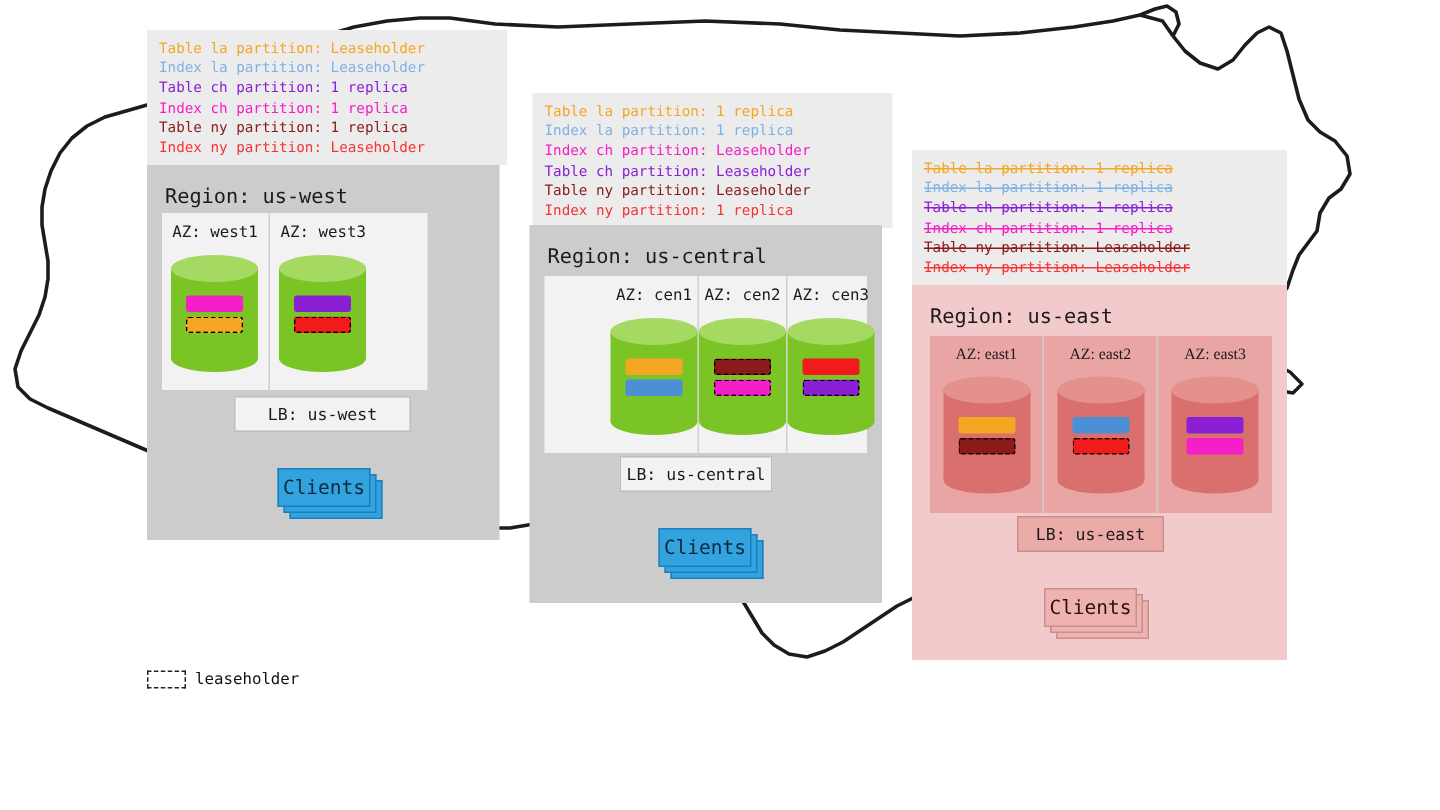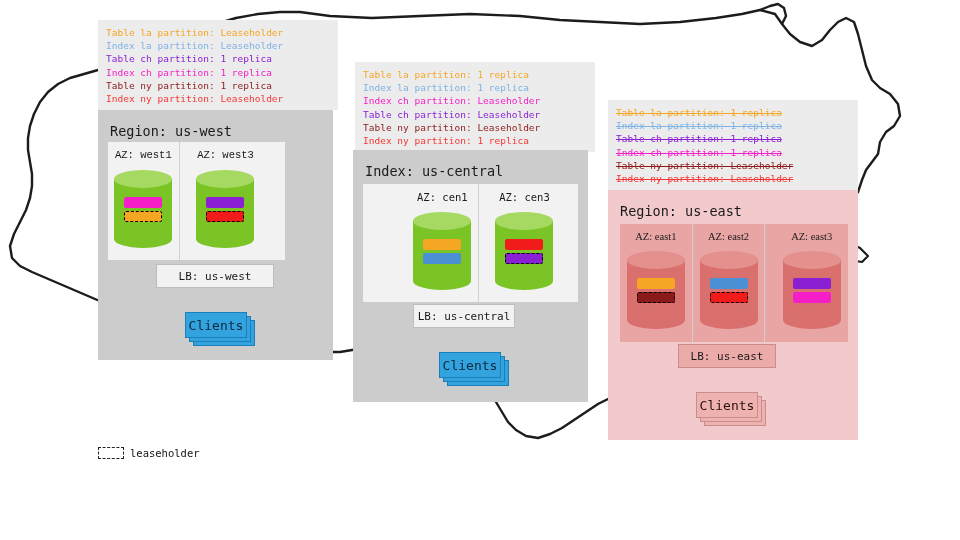--- a/index.html
+++ b/index.html
@@ -13,21 +13,21 @@
   .statline{font-size:9.5px;line-height:13.2px;white-space:pre;letter-spacing:0px;}
   .struck{text-decoration:line-through;}
 
   
   .region{position:absolute;box-sizing:border-box;}
   .region-title{position:absolute;font-size:13.5px;color:#1a1a1a;}
 
   .azrow{position:absolute;display:flex;background:#f2f2f2;box-sizing:border-box;}
   .az{position:relative;box-sizing:border-box;display:flex;flex-direction:column;
       align-items:center;border-right:1px solid #d0d0d0;}
-  .az:last-child{border-right:none;margin-left:10px;}
+  .az:last-child{border-right:none;}
   .az-label{font-size:10.5px;color:#1a1a1a;margin-top:7px;white-space:pre;}
 
   
   .cyl{position:relative;margin-top:9px;}
   .cyl .body{position:absolute;left:0;right:0;top:9px;bottom:9px;background:#7ac425;}
   .cyl .top{position:absolute;left:0;right:0;top:0;height:18px;border-radius:50%;background:#a5d962;}
   .cyl .bot{position:absolute;left:0;right:0;bottom:0;height:18px;border-radius:50%;background:#7ac425;}
   .cyl.fail .body{background:#d9706d;}
   .cyl.fail .top{background:#e4918e;}
   .cyl.fail .bot{background:#d9706d;}
@@ -117,21 +117,21 @@
       <div class="statline" style="color:#7fb2e5;">Index la partition: Leaseholder</div>
       <div class="statline" style="color:#8b1fd4;">Table ch partition: 1 replica</div>
       <div class="statline" style="color:#f51fc8;">Index ch partition: 1 replica</div>
       <div class="statline" style="color:#8b1a1a;">Table ny partition: 1 replica</div>
       <div class="statline" style="color:#f53535;">Index ny partition: Leaseholder</div>
     </div>
     <div class="region" style="left:98px;top:110px;width:235px;height:250px;
              background:#cccccc;"></div>
      <div class="region-title" style="left:110px;top:123px;">Region: us-west</div>
     <div class="azrow" style="left:108px;top:142px;width:177px;height:118px;
-             background:#f2f2f2;font-family:Liberation Mono, monospace;">
+             background:#f2f2f2;">
       <div class="az" style="width:71.66666666666667px;">
         <div class="az-label">AZ: west1</div>
         <div class="cyl" style="width:58px;height:78px;">
           <div class="body"></div>
           <div class="bot"></div>
           <div class="top"></div>
           <div class="stripes" style="padding-top:9px;">
             <div class="stripe" style="width:38px;height:11px;background:#f51fc8;"></div>
             <div class="stripe lease" style="width:38px;height:11px;background:#f5a623;"></div>
           </div>
@@ -159,32 +159,44 @@
     <div class="statpanel" style="left:355px;top:62px;width:240px;height:90px;">
       <div class="statline" style="color:#f5a623;">Table la partition: 1 replica</div>
       <div class="statline" style="color:#7fb2e5;">Index la partition: 1 replica</div>
       <div class="statline" style="color:#f51fc8;">Index ch partition: Leaseholder</div>
       <div class="statline" style="color:#8b1fd4;">Table ch partition: Leaseholder</div>
       <div class="statline" style="color:#8b1a1a;">Table ny partition: Leaseholder</div>
       <div class="statline" style="color:#f53535;">Index ny partition: 1 replica</div>
     </div>
     <div class="region" style="left:353px;top:150px;width:235px;height:252px;
              background:#cccccc;"></div>
-     <div class="region-title" style="left:365px;top:163px;">Index: us-central</div>
+     <div class="region-title" style="left:365px;top:163px;">Region: us-central</div>
     <div class="azrow" style="left:363px;top:184px;width:215px;height:118px;
              background:#f2f2f2;">
       <div class="az" style="width:71.66666666666667px;margin-left:44px;">
         <div class="az-label">AZ: cen1</div>
         <div class="cyl" style="width:58px;height:78px;">
           <div class="body"></div>
           <div class="bot"></div>
           <div class="top"></div>
           <div class="stripes" style="padding-top:9px;">
             <div class="stripe" style="width:38px;height:11px;background:#f5a623;"></div>
             <div class="stripe" style="width:38px;height:11px;background:#4b8fd4;"></div>
+          </div>
+        </div>
+      </div>
+      <div class="az" style="width:71.66666666666667px;">
+        <div class="az-label">AZ: cen2</div>
+        <div class="cyl" style="width:58px;height:78px;">
+          <div class="body"></div>
+          <div class="bot"></div>
+          <div class="top"></div>
+          <div class="stripes" style="padding-top:9px;">
+            <div class="stripe lease" style="width:38px;height:11px;background:#8b1a1a;"></div>
+            <div class="stripe lease" style="width:38px;height:11px;background:#f51fc8;"></div>
           </div>
         </div>
       </div>
       <div class="az" style="width:71.66666666666667px;">
         <div class="az-label">AZ: cen3</div>
         <div class="cyl" style="width:58px;height:78px;">
           <div class="body"></div>
           <div class="bot"></div>
           <div class="top"></div>
           <div class="stripes" style="padding-top:9px;">

